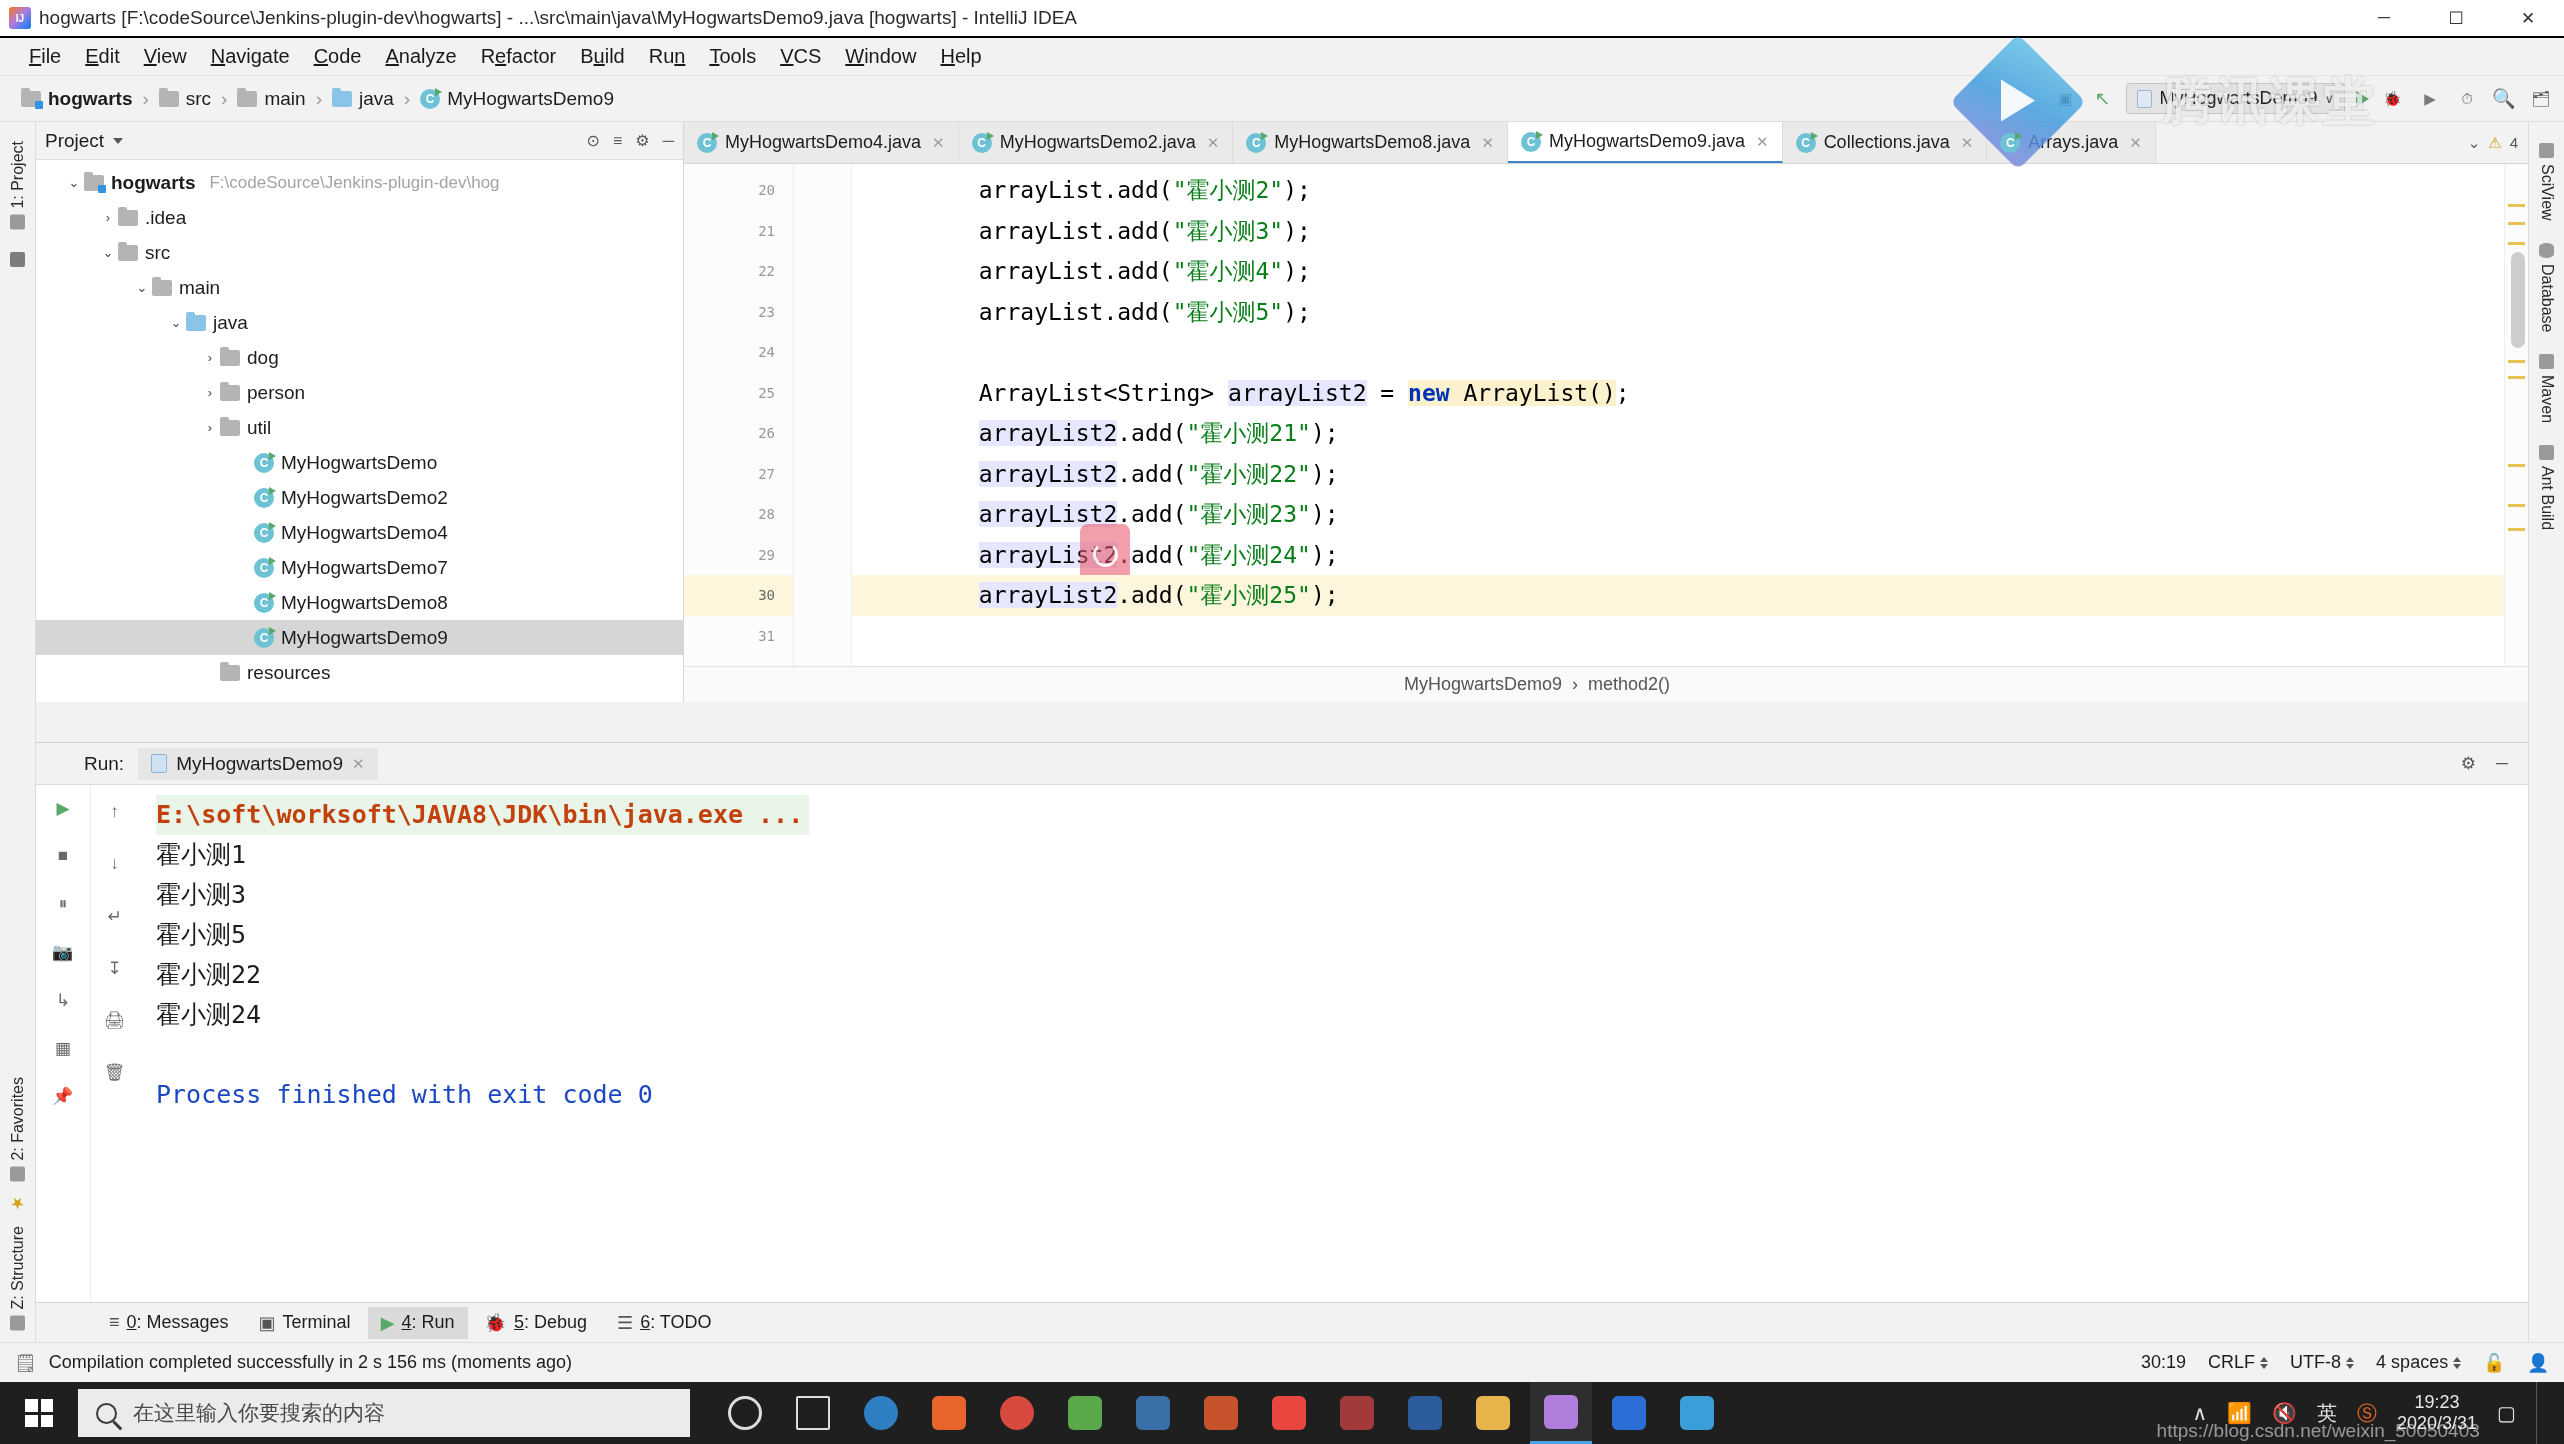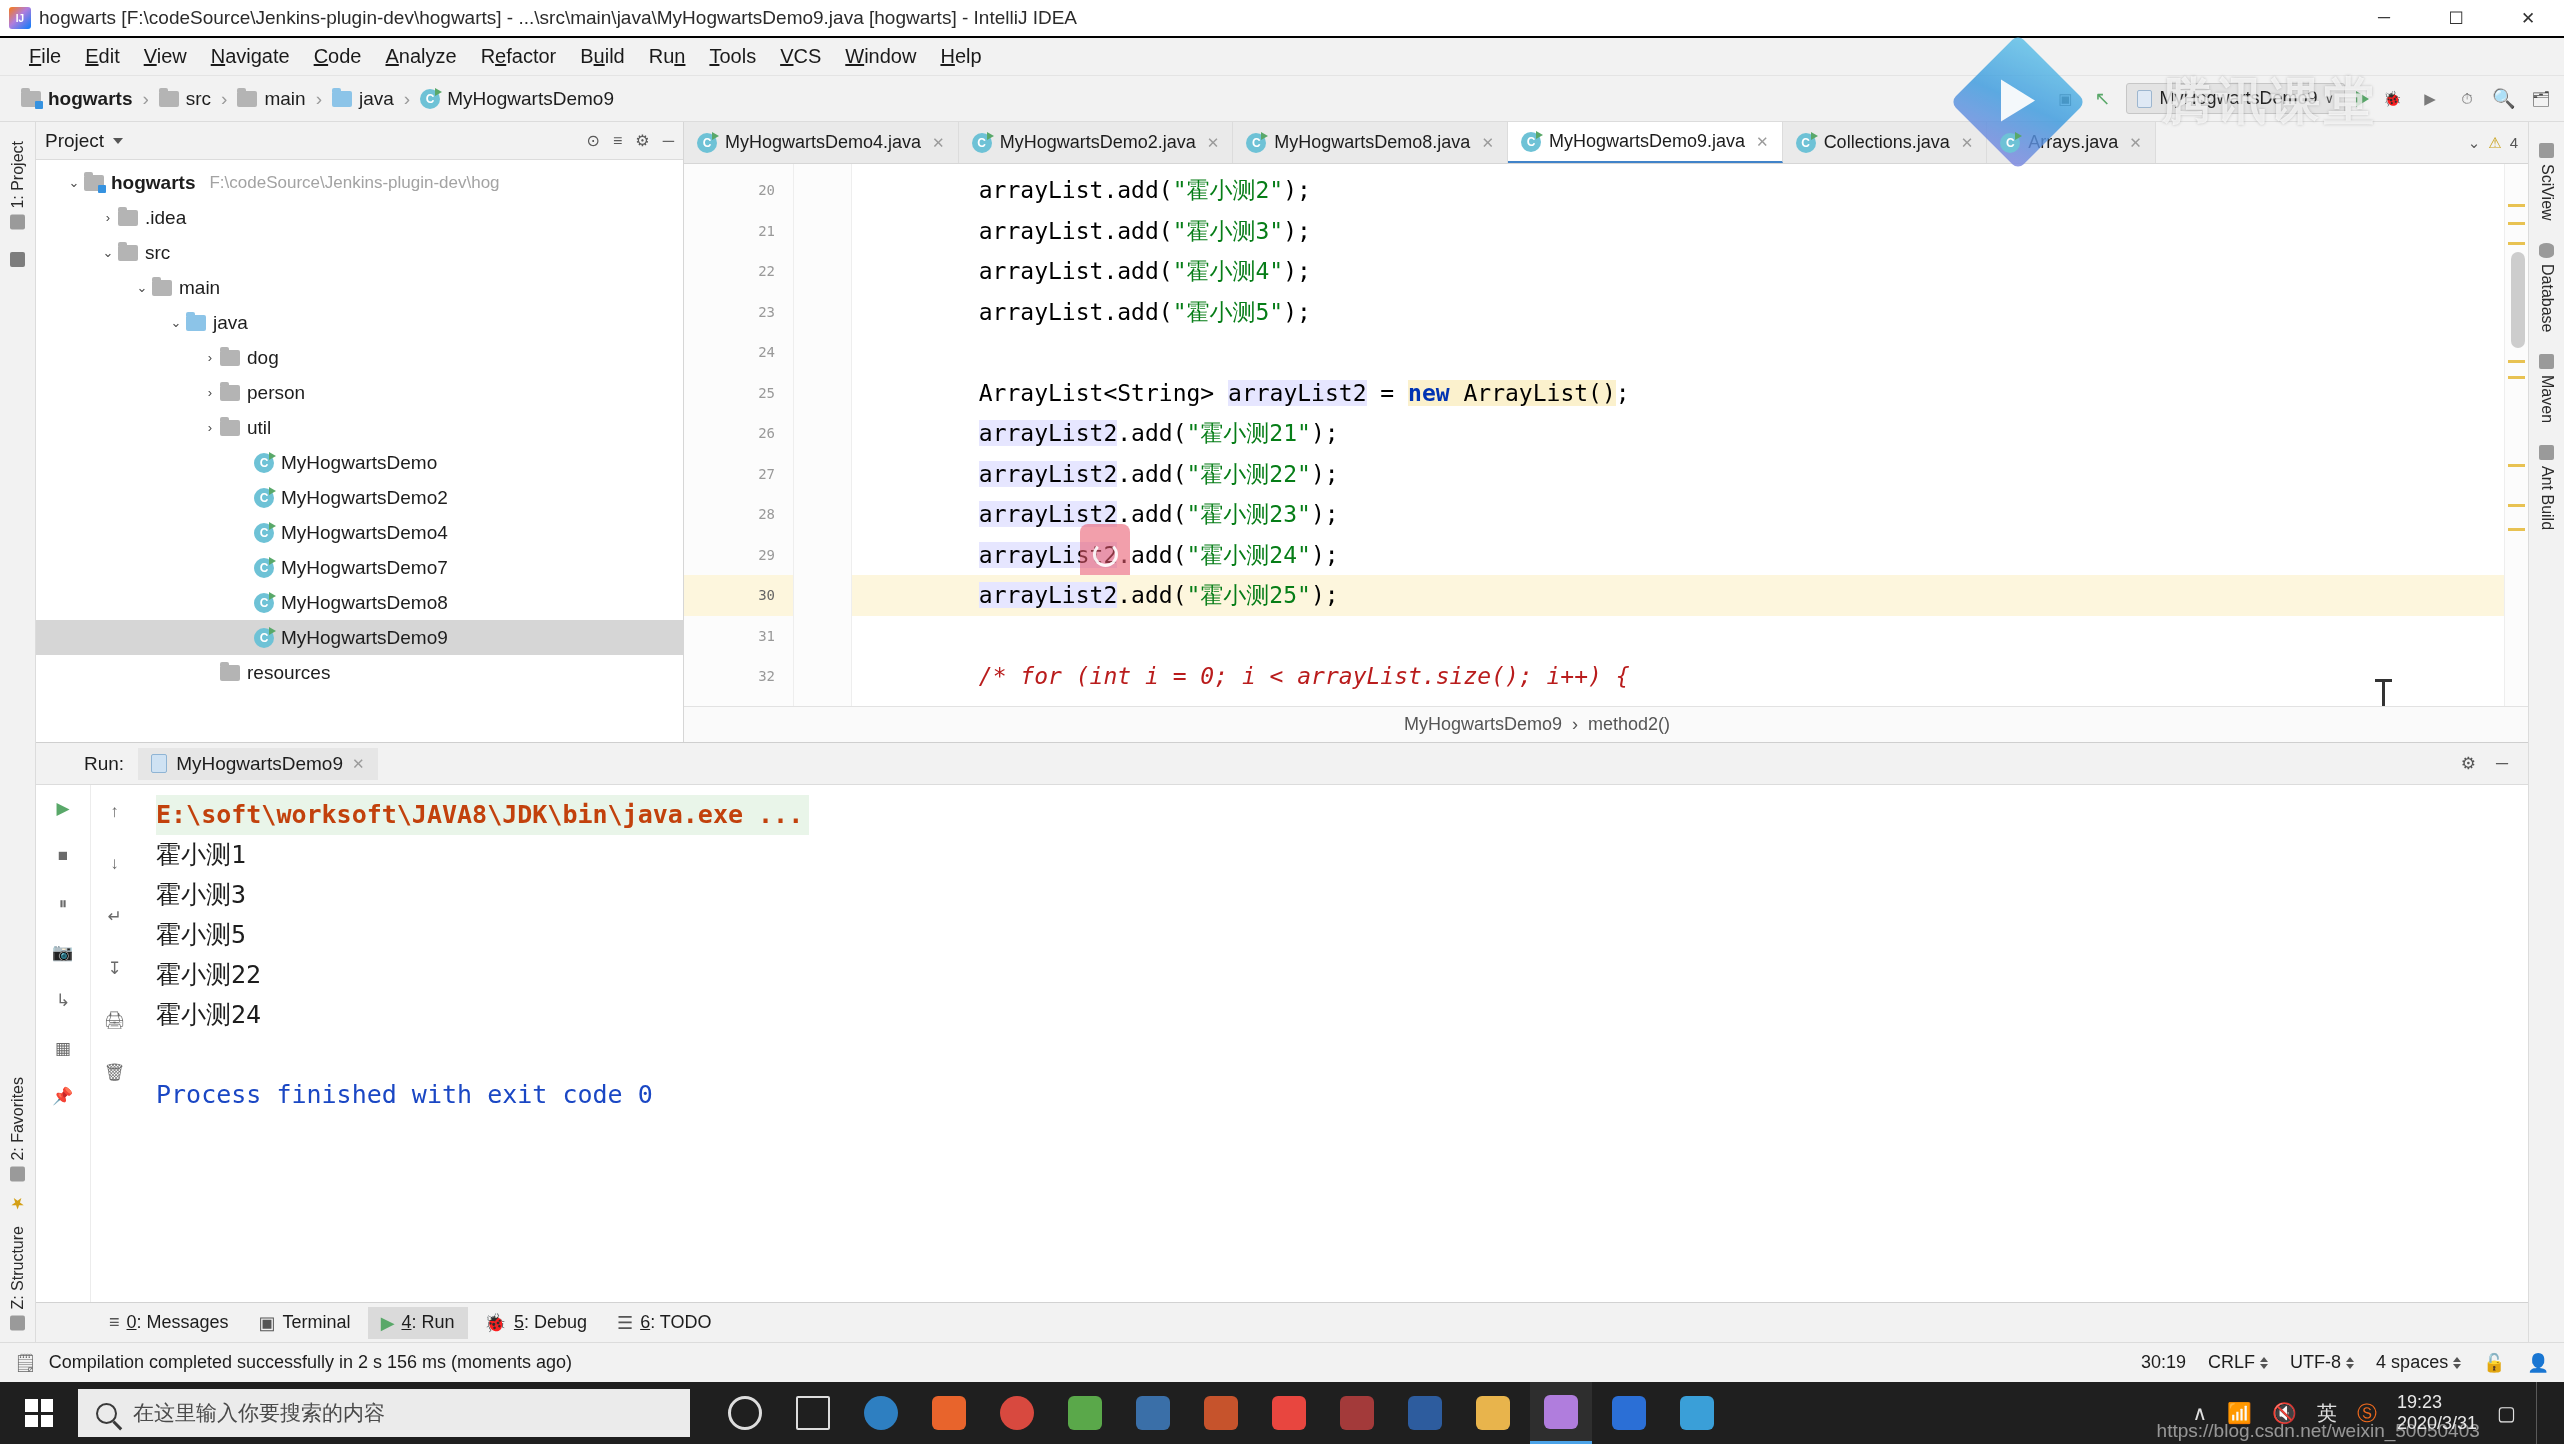--- a/index.html
+++ b/index.html
@@ -141,21 +141,21 @@
   .marker-bar { width:24px; flex:0 0 24px; background:#fcfcfc; border-left:1px solid #eee; position:relative; }
   .mk { position:absolute; right:3px; width:17px; height:3px; background:#e8c252; }
   .scroll-thumb { position:absolute; right:3px; top:88px; width:14px; height:96px;
     background:#cdcdcd; border-radius:7px; }
 
   .breadcrumb2 { height:36px; background:#fafafa; border-top:1px solid #e2e2e2; display:flex;
     align-items:center; padding-left:720px; gap:10px; font-size:18px; color:#555; flex:0 0 36px; }
 
   
   .runpanel { height:560px; flex:0 0 560px; background:#fff; display:flex; flex-direction:column;
-    border-top:1px solid #cfcfcf; }
+    border-top:1px solid #cfcfcf;margin-top:40px; }
   .run-head { height:42px; background:#f2f2f2; display:flex; align-items:center; gap:14px;
     padding-left:48px; flex:0 0 42px; border-bottom:1px solid #dcdcdc; }
   .run-label { font-size:19px; color:#1d1d1d; }
   .run-tab { display:flex; align-items:center; gap:9px; background:#e6e6e6; padding:5px 13px;
     font-size:19px; color:#1d1d1d; }
   .run-tab .ric { width:16px; height:19px; background:#cfe2f3; border:1px solid #8fb4d4; border-radius:2px; }
   .run-head-right { margin-left:auto; display:flex; align-items:center; gap:20px; padding-right:20px;
     font-size:17px; color:#555; }
   .run-body { flex:1 1 auto; display:flex; min-height:0; }
   .run-gut { width:54px; flex:0 0 54px; display:flex; flex-direction:column; align-items:center;
@@ -199,21 +199,21 @@
   .tsearch .mag { width:21px; height:21px; border:2.5px solid #3a3a3a; border-radius:50%; position:relative; }
   .tsearch .mag::after { content:""; position:absolute; right:-8px; bottom:-5px; width:11px; height:2.5px;
     background:#3a3a3a; transform:rotate(45deg); }
   .tsearch span { font-size:21px; color:#4a4a4a; }
   .tapps { display:flex; align-items:center; gap:6px; margin-left:24px; }
   .tapp { width:62px; height:62px; display:flex; align-items:center; justify-content:center; }
   .tapp i { display:block; width:34px; height:34px; border-radius:6px; }
   .tapp.open { border-bottom:3px solid #4ba3e8; background:#2e2e2e; }
   .tray { margin-left:auto; display:flex; align-items:center; gap:20px; padding-right:16px;
     color:#e8e8e8; font-size:19px; position:relative; }
-  .clock { text-align:left; line-height:1.18; font-size:18px; }
+  .clock { text-align:center; line-height:1.18; font-size:18px; }
   .tray-ico { font-size:20px; color:#e0e0e0; }
   .showdesk { width:12px; height:62px; border-left:1px solid #5a5a5a; }
   .tray-wm { position:absolute; left:-36px; bottom:2px; font-size:19px; color:rgba(245,245,245,.56);
     white-space:nowrap; pointer-events:none; }
 </style>
 </head>
 <body>
 
 <div class="app">
 

